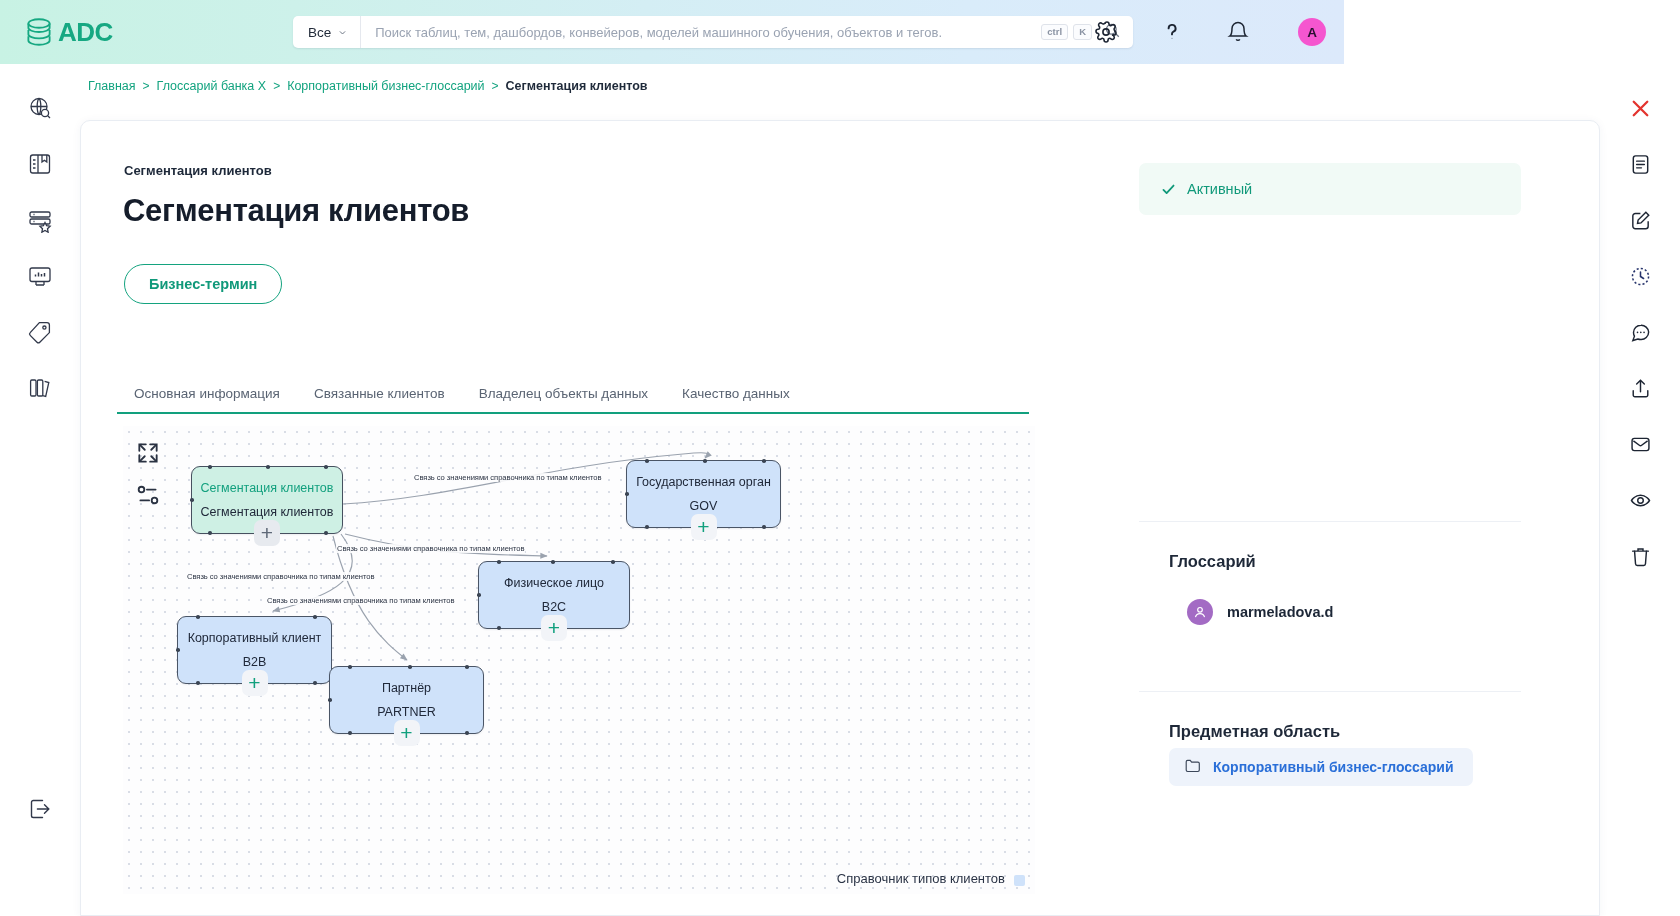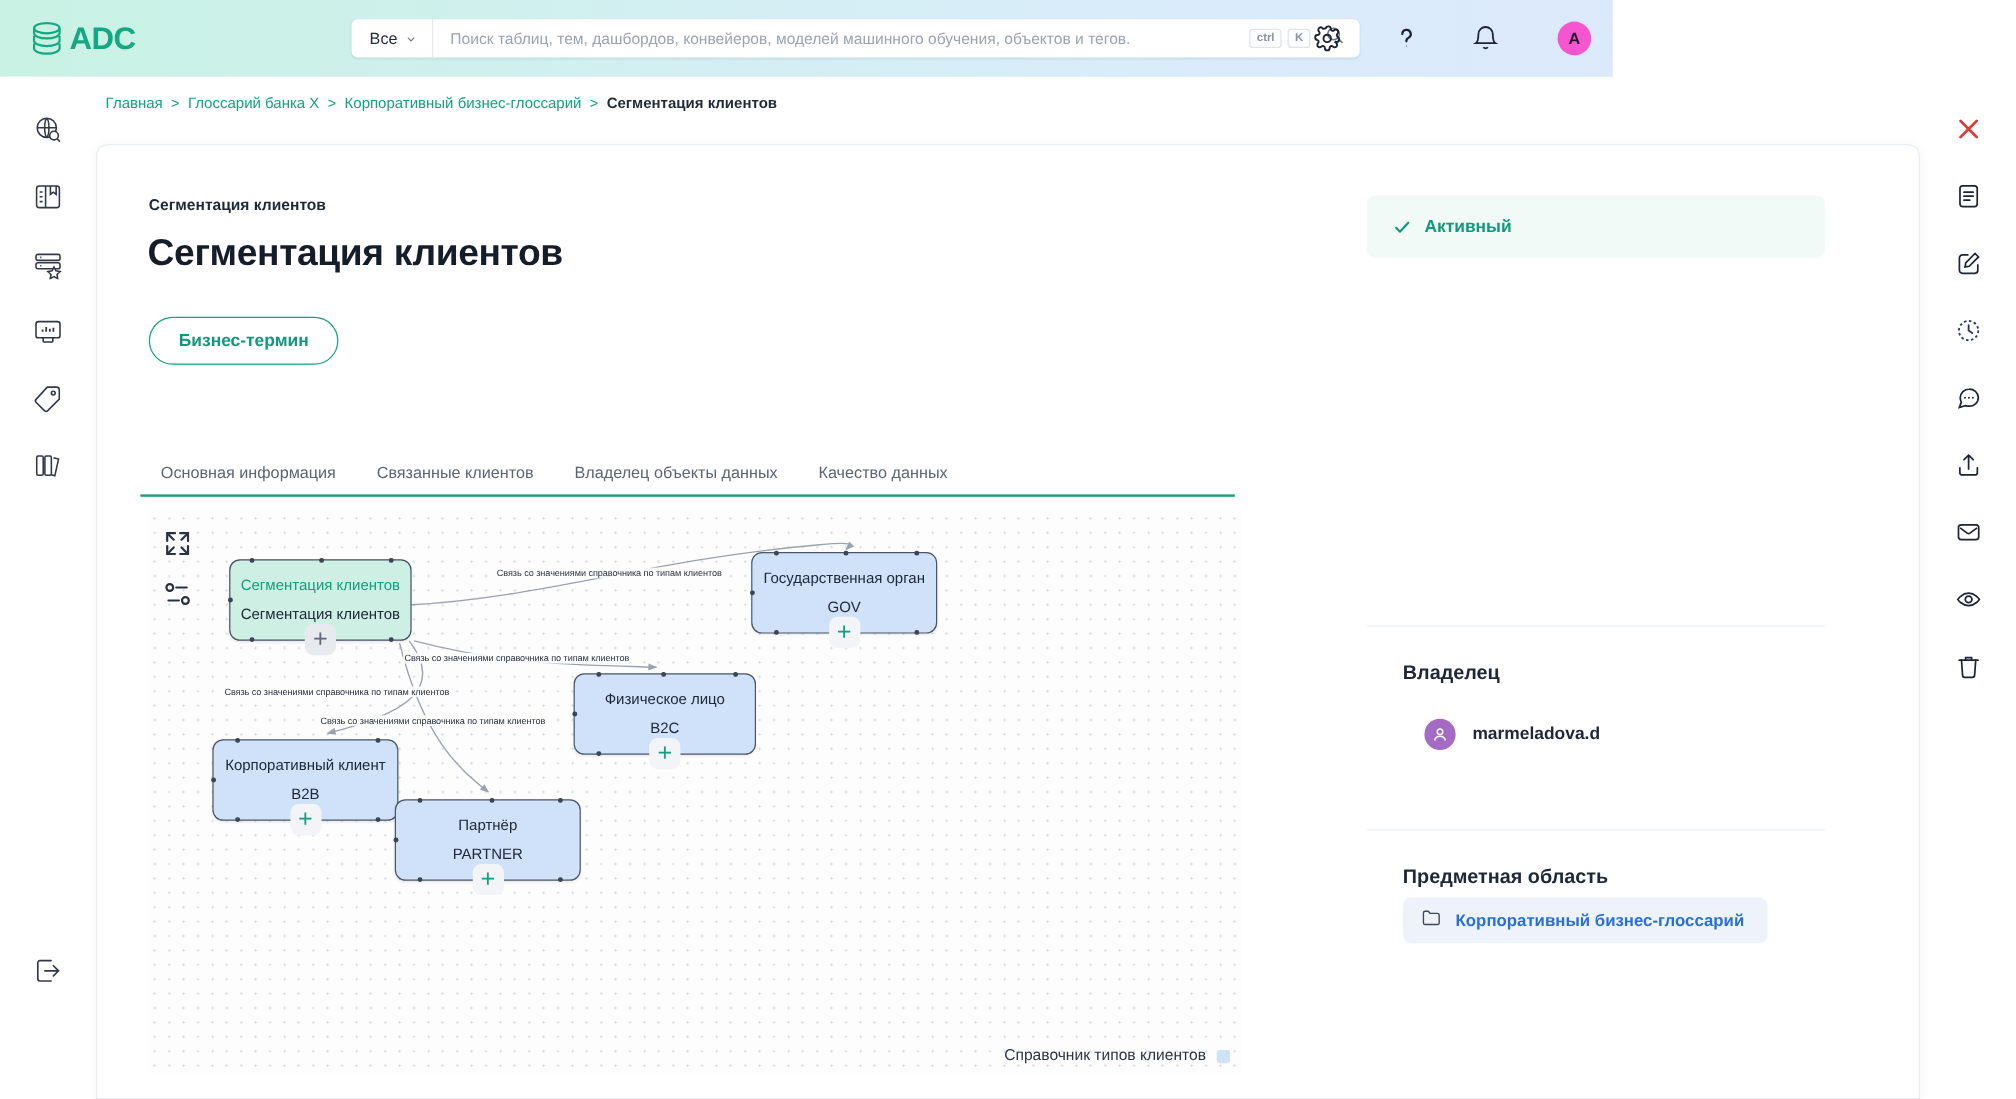--- a/index.html
+++ b/index.html
@@ -234,21 +234,21 @@
 
   
   .status-box {
     position: absolute; left: 58px; top: 42px;
     width: 382px; height: 52px;
     background: #f1faf6; border-radius: 7px;
     display: flex; align-items: center; gap: 11px;
     padding-left: 22px;
   }
   .status-check { width: 15px; height: 15px; display: block; }
-  .status-label { font-size: 14.5px; font-weight: 700; color: #10997a; }
+  .status-label { font-size: 14.5px; font-weight: 400; color: #10997a; }
 
   .sec-divider {
     position: absolute; left: 58px; width: 382px; height: 1px; background: #edf0f5;
   }
   .sec-title { position: absolute; left: 88px; font-size: 16.5px; font-weight: 700; color: #1e2838; }
 
   .owner-row {
     position: absolute; left: 106px; top: 478px;
     display: flex; align-items: center; gap: 14px; cursor: pointer;
   }
@@ -605,21 +605,21 @@
       <div class="status-box">
         <span>
           <svg class="status-check" viewBox="0 0 16 16" fill="none" stroke="#10997a" stroke-width="1.9" stroke-linecap="round" stroke-linejoin="round">
             <path d="M2.6 8.4l3.4 3.4 7.4-8"></path>
           </svg>
         </span>
         <span class="status-label">Активный</span>
       </div>
 
       <div class="sec-divider" style="top:400px;"></div>
-      <div class="sec-title" style="top:431px;">Владелец</div>
+      <div class="sec-title" style="top:431px;">Глоссарий</div>
 
       <div class="owner-row">
         <span class="owner-av">
           <svg width="16" height="16" viewBox="0 0 20 20" fill="none" stroke="#ffffff" stroke-width="1.5">
             <circle cx="10" cy="7.3" r="2.9"></circle>
             <path d="M4.3 16.4a5.9 5.9 0 0 1 11.4 0"></path>
           </svg>
         </span>
         <span class="owner-name">marmeladova.d</span>
       </div>

